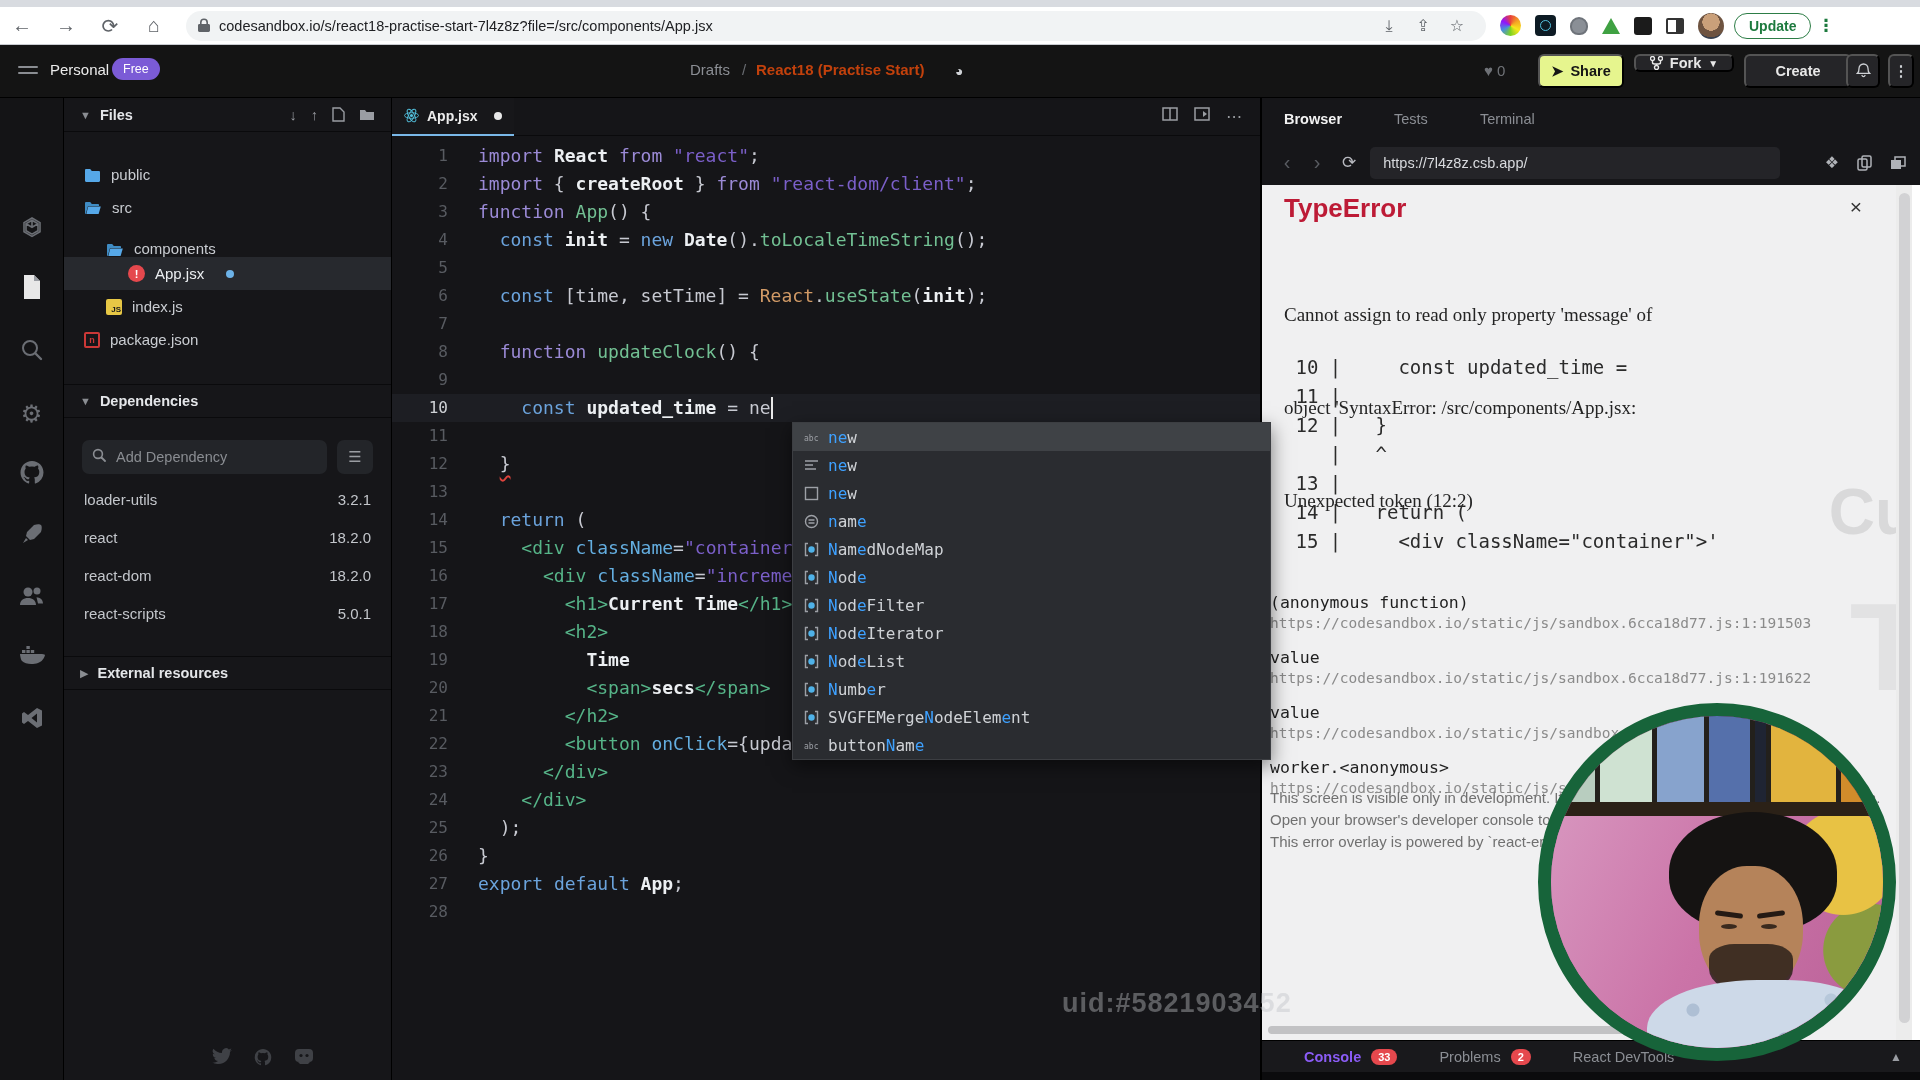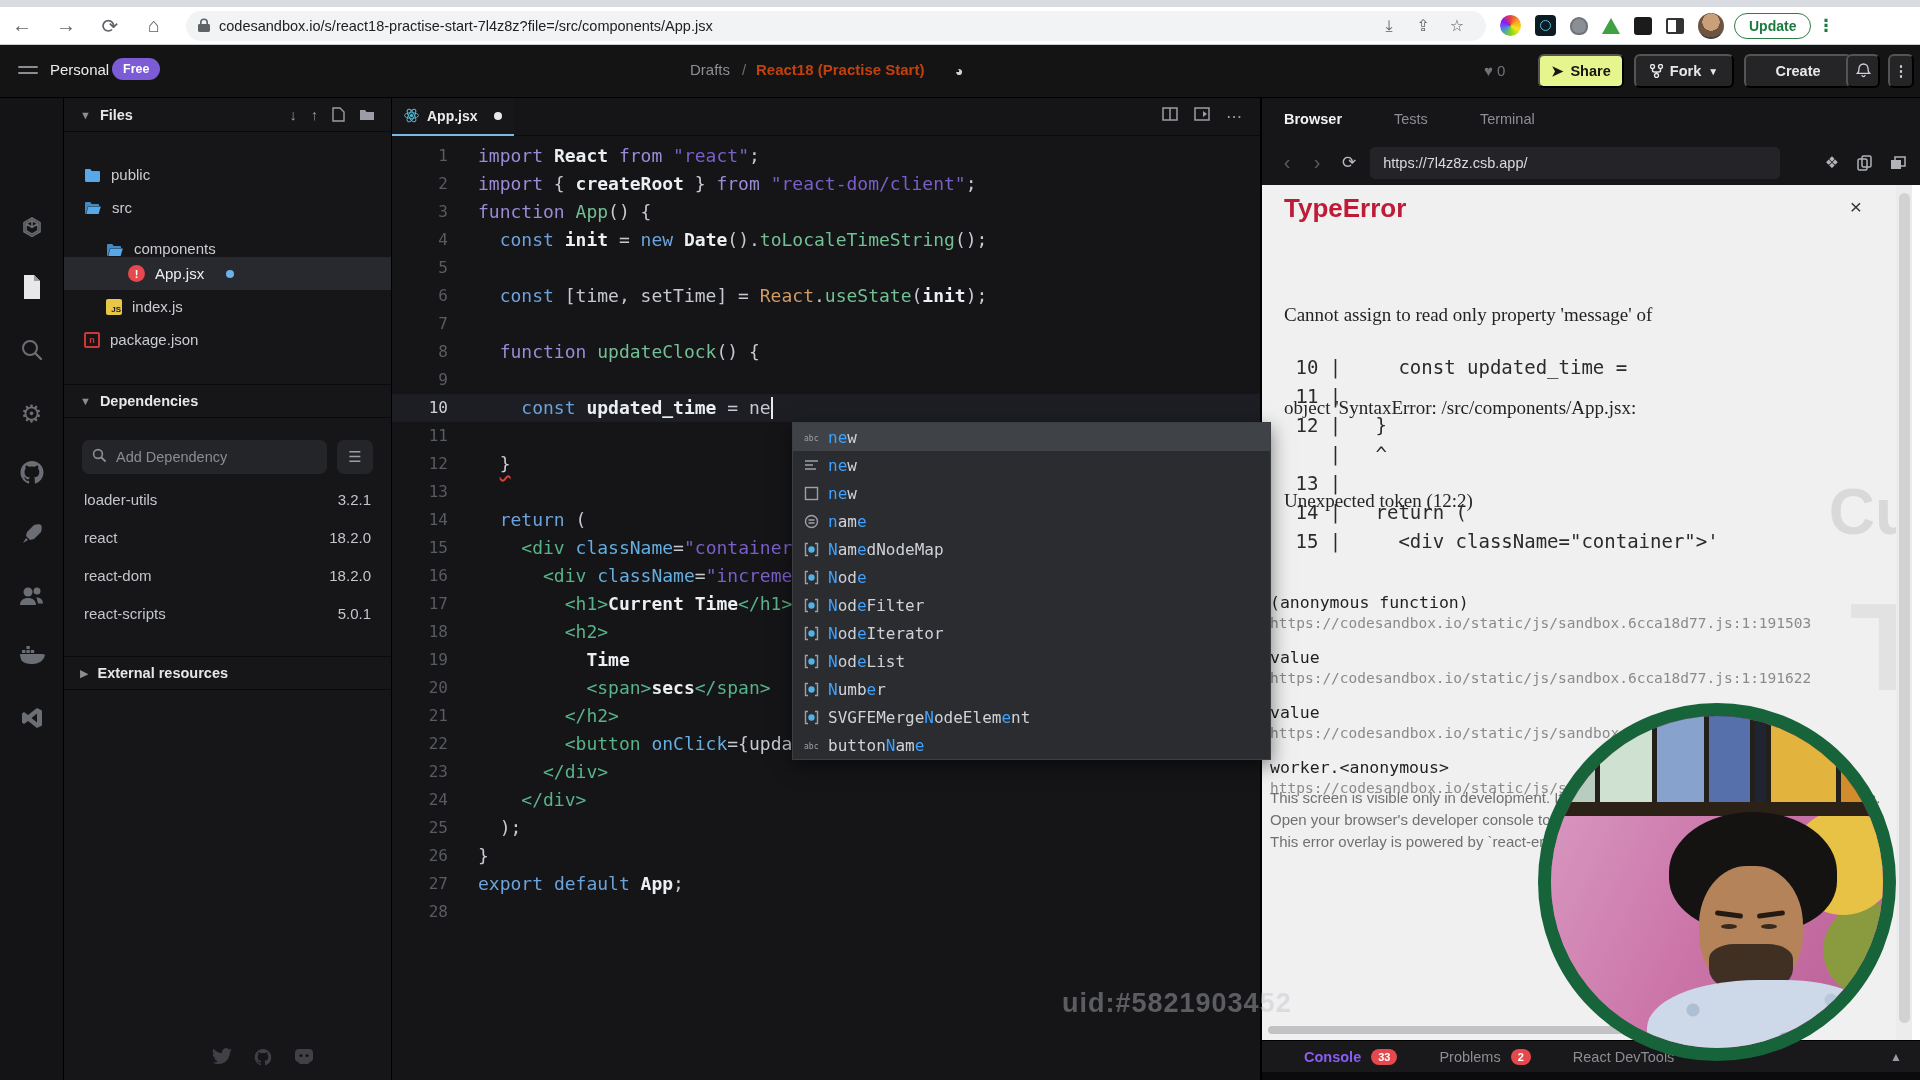--- a/index.html
+++ b/index.html
@@ -25,30 +25,30 @@
   .ext-tree{width:0;height:0;border-left:9px solid transparent;border-right:9px solid transparent;border-bottom:16px solid #3fa142;position:relative}
   .ext-puzzle{width:18px;height:18px;background:#1b1b1b;border-radius:3px}
   .ext-side{width:18px;height:16px;border:2px solid #333;border-radius:2px;background:linear-gradient(90deg,#fff 55%,#333 55%)}
   .ext-avatar{width:26px;height:26px;border-radius:50%;background:radial-gradient(circle at 50% 35%,#caa07a 0 40%,#6e5340 41% 70%,#39404d 71%)}
 
   
   .csb-header{left:0;top:45px;width:1920px;height:53px;background:#141414;border-bottom:1px solid #000;color:#e8e8e8}
   .burger{left:18px;top:17px;width:20px}
   .burger i{display:block;height:2px;background:#8a8d92;margin:4px 0;border-radius:1px}
   .ws-name{left:50px;top:16px;font-size:15px;color:#ececec}
-  .free-badge{left:112px;top:13px;background:#7b5bd6;color:#fff;font-size:12.5px;font-weight:bold;padding:4px 11px;border-radius:12px}
+  .free-badge{left:112px;top:13px;background:#7b5bd6;color:#fff;font-size:12.5px;font-weight:normal;padding:4px 11px;border-radius:12px}
   .crumb{top:16px;font-size:15px}
   .crumb-drafts{left:690px;color:#8b8e94}
   .crumb-sep{left:742px;color:#6a6d72}
   .crumb-title{left:756px;color:#c2410c;font-weight:bold}
   .globe{left:955px;top:18px;color:#cfd2d6;font-size:14px}
   .likes{left:1484px;top:17px;color:#6f7277;font-size:15px}
   .btn{border-radius:6px;font-size:14.5px;font-weight:bold;display:flex;align-items:center;justify-content:center;gap:7px}
   .share-btn{left:1538px;top:9px;width:86px;height:34px;background:#e6f58e;color:#151515}
-  .fork-btn{left:1634px;top:9px;width:100px;height:34px;background:#252528;color:#e8e8e8}
+  .fork-btn{left:1634px;top:9px;width:100px;height:18px;background:#252528;color:#e8e8e8}
   .create-btn{left:1744px;top:9px;width:108px;height:34px;background:#252528;color:#e8e8e8}
   .bell-btn{left:1846px;top:9px;width:34px;height:34px;background:#252528;color:#cfd2d6}
   .menu-btn{left:1888px;top:9px;width:26px;height:34px;background:#252528;color:#cfd2d6}
 
   
   .rail{left:0;top:98px;width:64px;height:982px;background:#141416;border-right:1px solid #000}
   .rail .ric{position:absolute;left:50%;transform:translateX(-50%);color:#6b6e74}
   .rail .active{color:#ececec}
 
   

